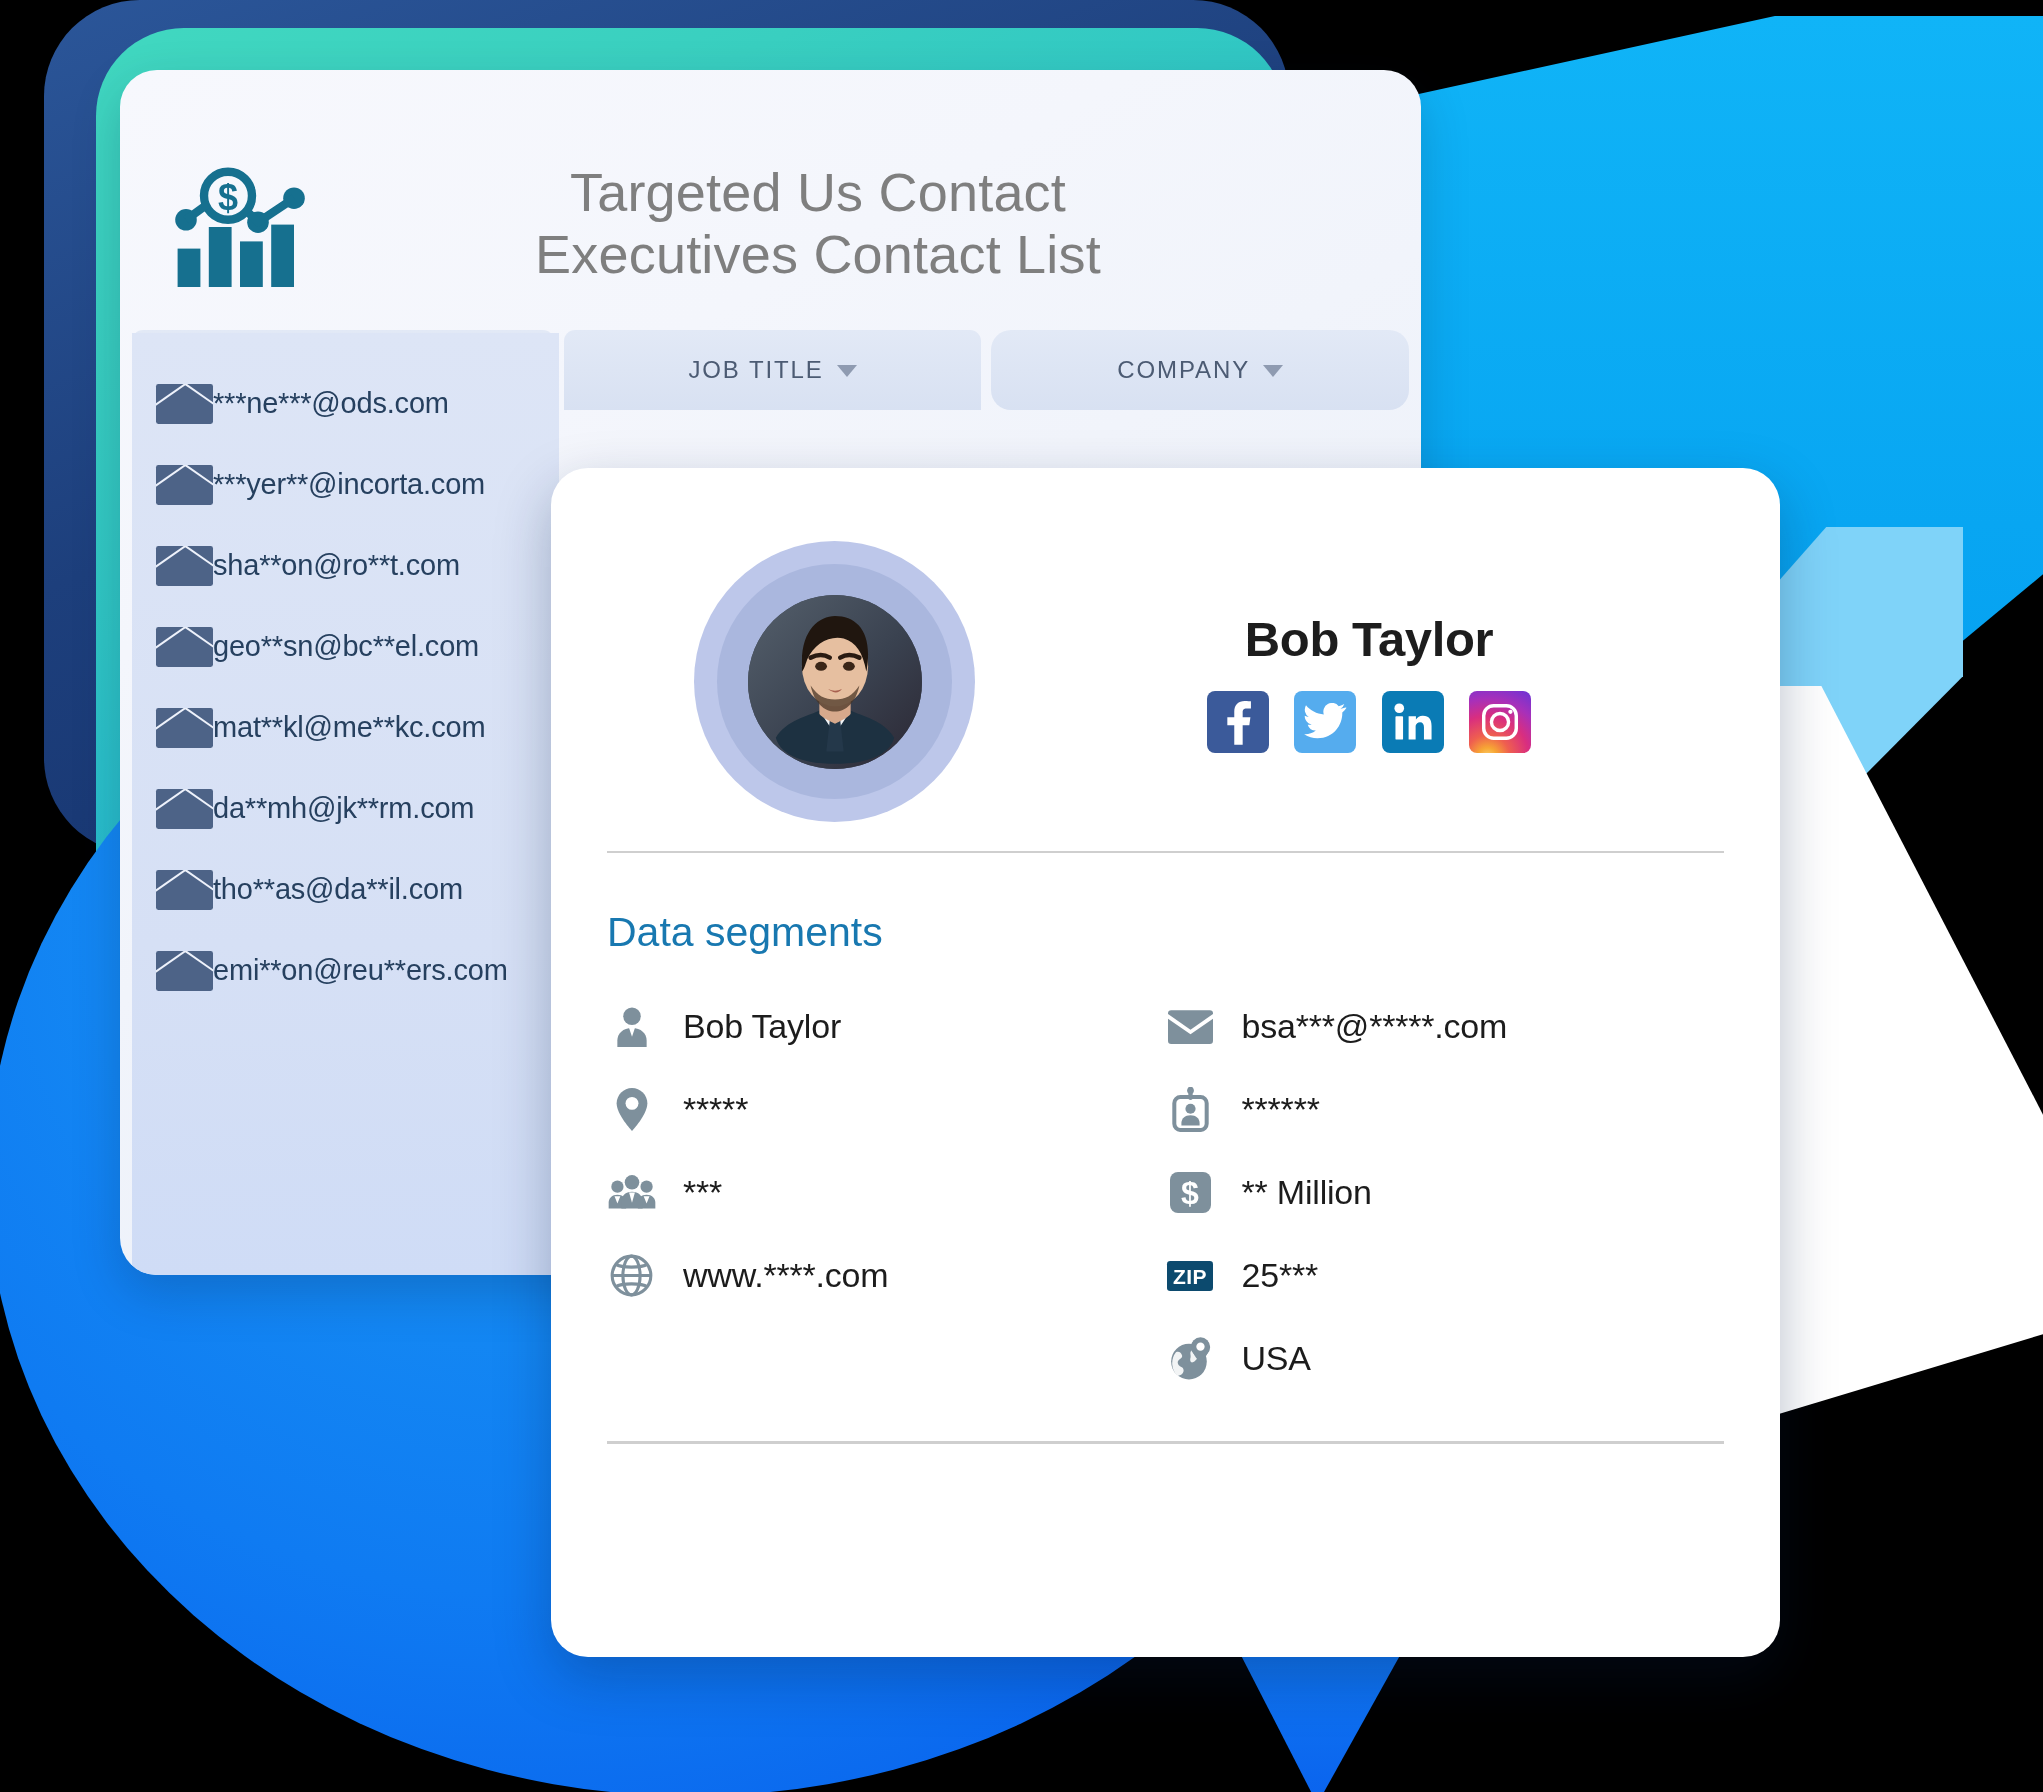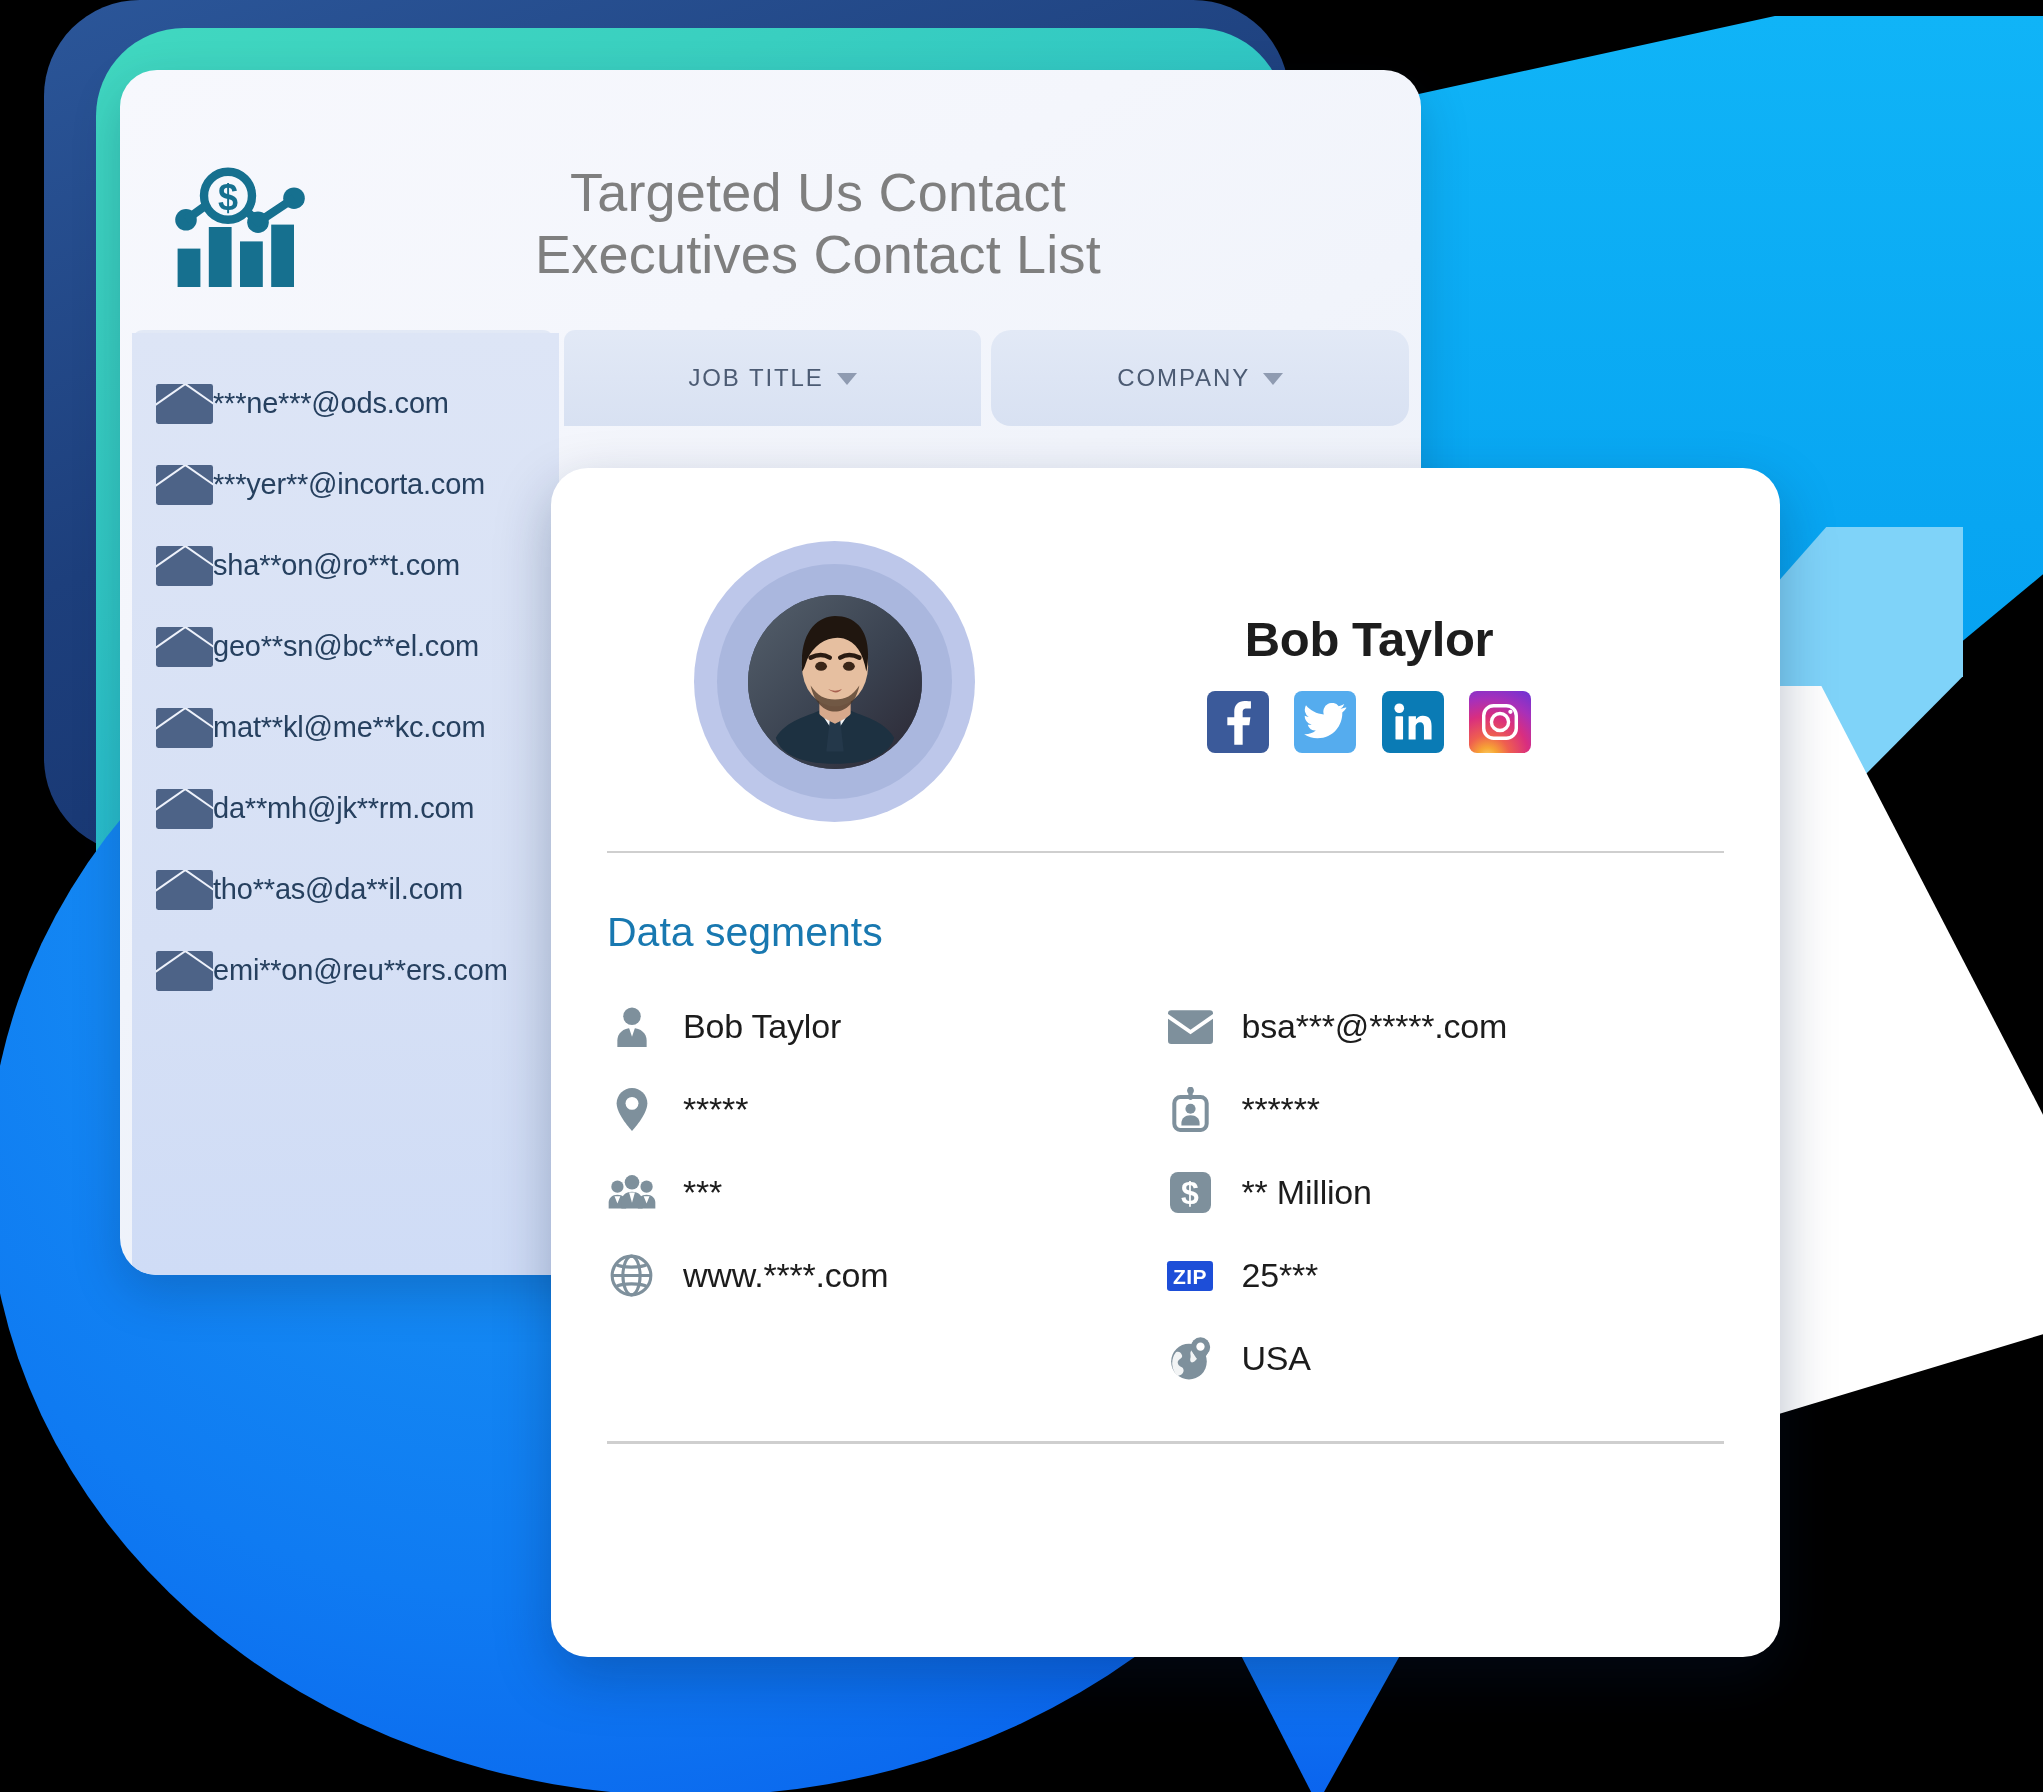--- a/index.html
+++ b/index.html
@@ -123,21 +123,21 @@
 
   
   .tabs {
     display: flex;
     gap: 9.6px;
     padding: 0 12px;
     margin-top: -3.2px;
   }
 
   .tab {
-    height: 96px;
+    height: 80px;
     border-radius: 11.2px 11.2px 0 0;
     background: linear-gradient(180deg, #e2e9f6 0%, #d8e1f2 100%);
     display: flex;
     align-items: center;
     justify-content: center;
     gap: 12.8px;
     color: #4c5b73;
     font-size: 24px;
     letter-spacing: 1.9px;
     font-weight: 400;
@@ -325,21 +325,21 @@
   }
 
   .divider-bottom {
     height: 2.4px;
     background: #cfcfcf;
     margin: 41px 56px 0 56px;
   }
 
   
   .zip-chip {
-    background: #1d4ed8;
+    background: #0c4a6e;
     color: #ffffff;
     font-size: 21px;
     font-weight: bold;
     letter-spacing: 0.4px;
     border-radius: 3.2px;
     padding: 4.8px 6.4px 4px 6.4px;
     line-height: 1;
   }
   .dollar-chip {
     background: #7e909c;

